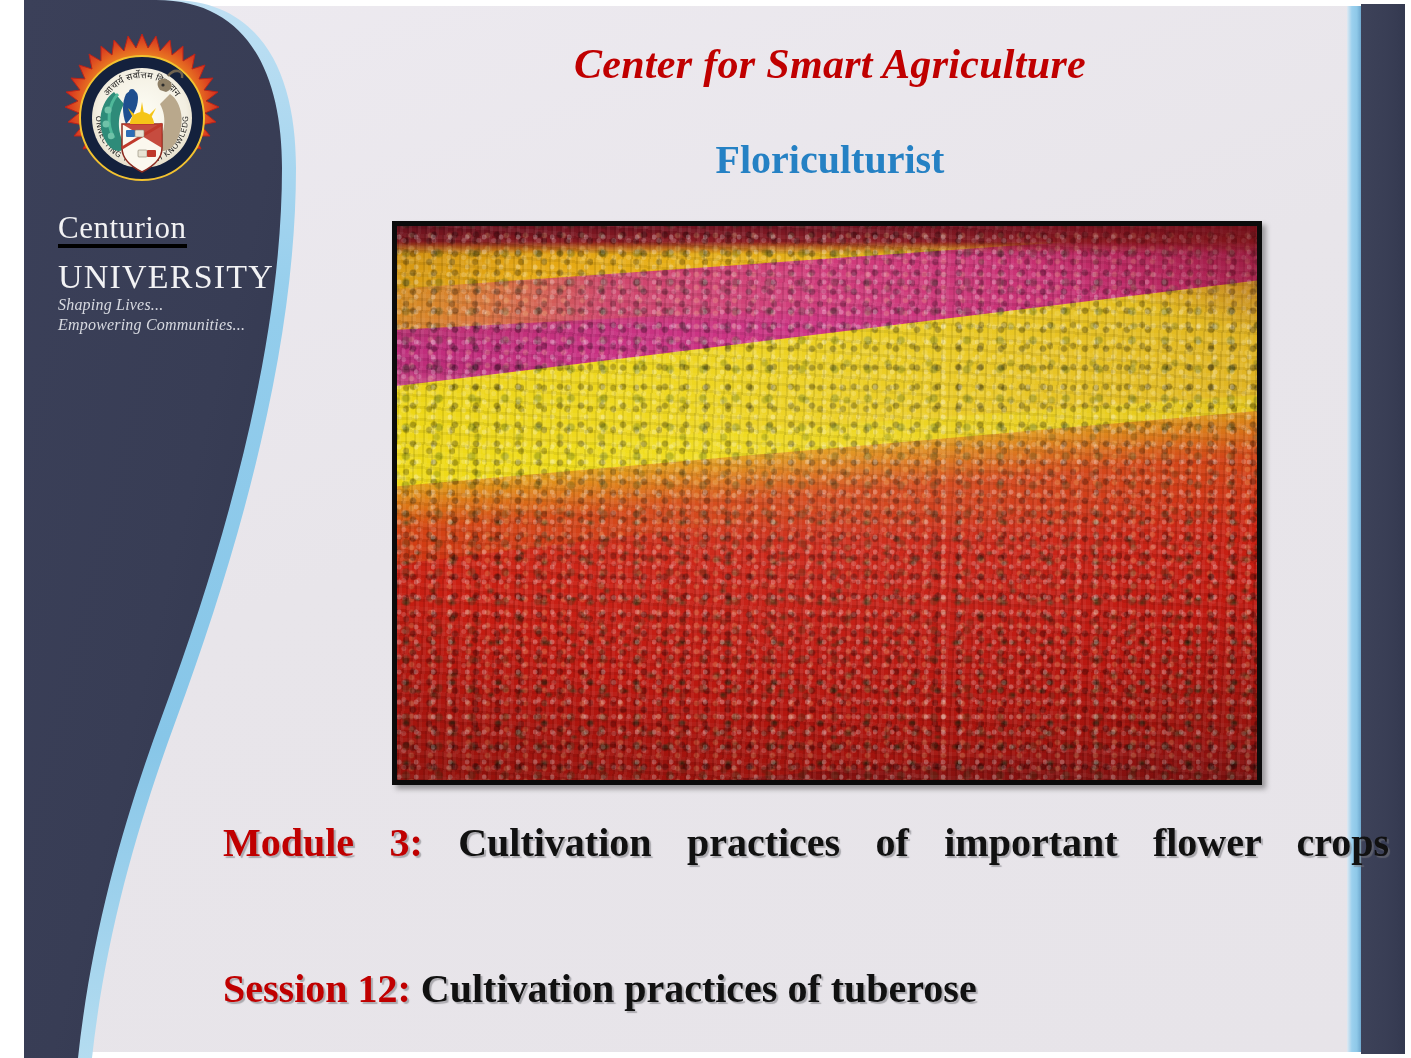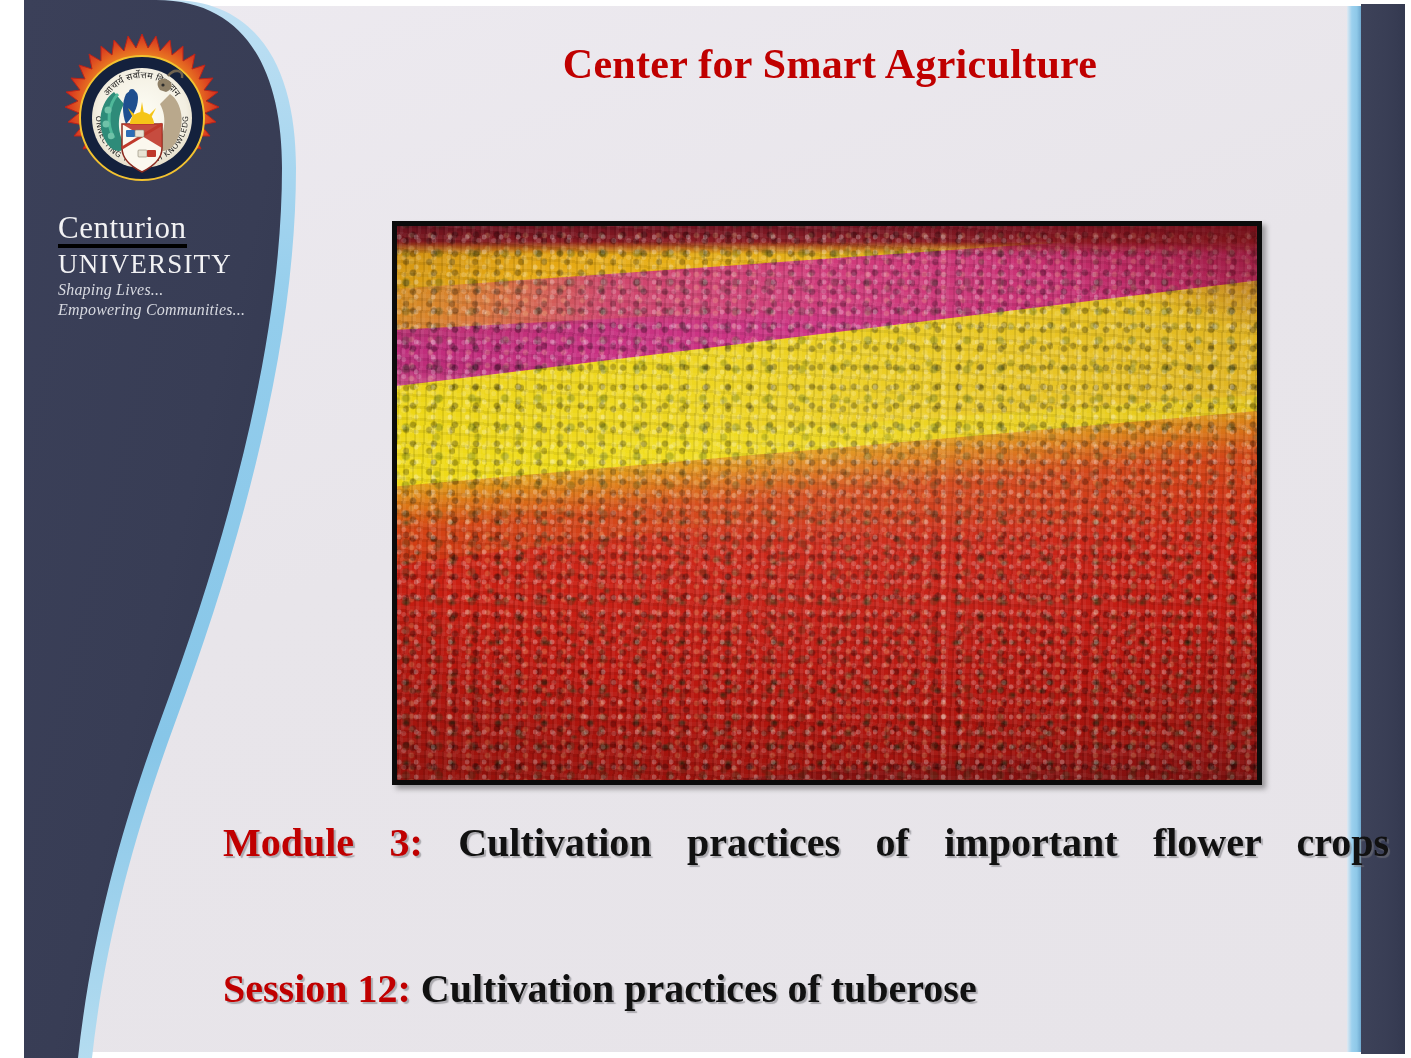--- a/index.html
+++ b/index.html
@@ -92,25 +92,25 @@
     font-size: 31px;
     letter-spacing: 0.5px;
     line-height: 1.0;
     color: #f2f2f4;
     border-bottom: 4px solid #000000;
     display: inline-block;
     padding-bottom: 1px;
   }
   .wm-university {
     font-family: "Liberation Serif", "DejaVu Serif", serif;
-    font-size: 27px;
+    font-size: 34px;
     line-height: 1.1;
     letter-spacing: 1.2px;
     color: #f2f2f4;
-    margin-top: 2px;
+    margin-top: 10px;
   }
   .wm-tagline {
     font-family: "Liberation Serif", "DejaVu Serif", serif;
     font-style: italic;
     font-size: 16px;
     line-height: 1.25;
     color: #d7d9e0;
     letter-spacing: 0.2px;
   }
 
@@ -120,20 +120,21 @@
     left: 330px;
     top: 40px;
     width: 1000px;
     text-align: center;
     font-size: 42px;
     font-weight: bold;
     color: #c00000;
     font-family: "Liberation Serif", "DejaVu Serif", serif;
     letter-spacing: 0.3px;
     z-index: 5;
+    font-style: italic;
   }
   .title-sub {
     position: absolute;
     left: 330px;
     top: 136px;
     width: 1000px;
     text-align: center;
     font-size: 40px;
     font-weight: bold;
     color: #2581c4;
@@ -498,20 +499,21 @@
       <div class="wm-university">UNIVERSITY</div>
       <div class="wm-tagline">
         <div>Shaping Lives...</div>
         <div>Empowering Communities...</div>
       </div>
     </div>
 
   </div>
 
   <div class="title-main">Center for Smart Agriculture</div>
+  <div class="title-sub">Floriculturist</div>
 
   <div class="photo-frame">
     <div class="photo">
       <div class="band-base"></div>
       <div class="band-gold"></div>
       <div class="band-magenta"></div>
       <div class="band-yellow"></div>
       <div class="band-red"></div>
       <div class="far-strip"></div>
       <div class="foliage"></div>

